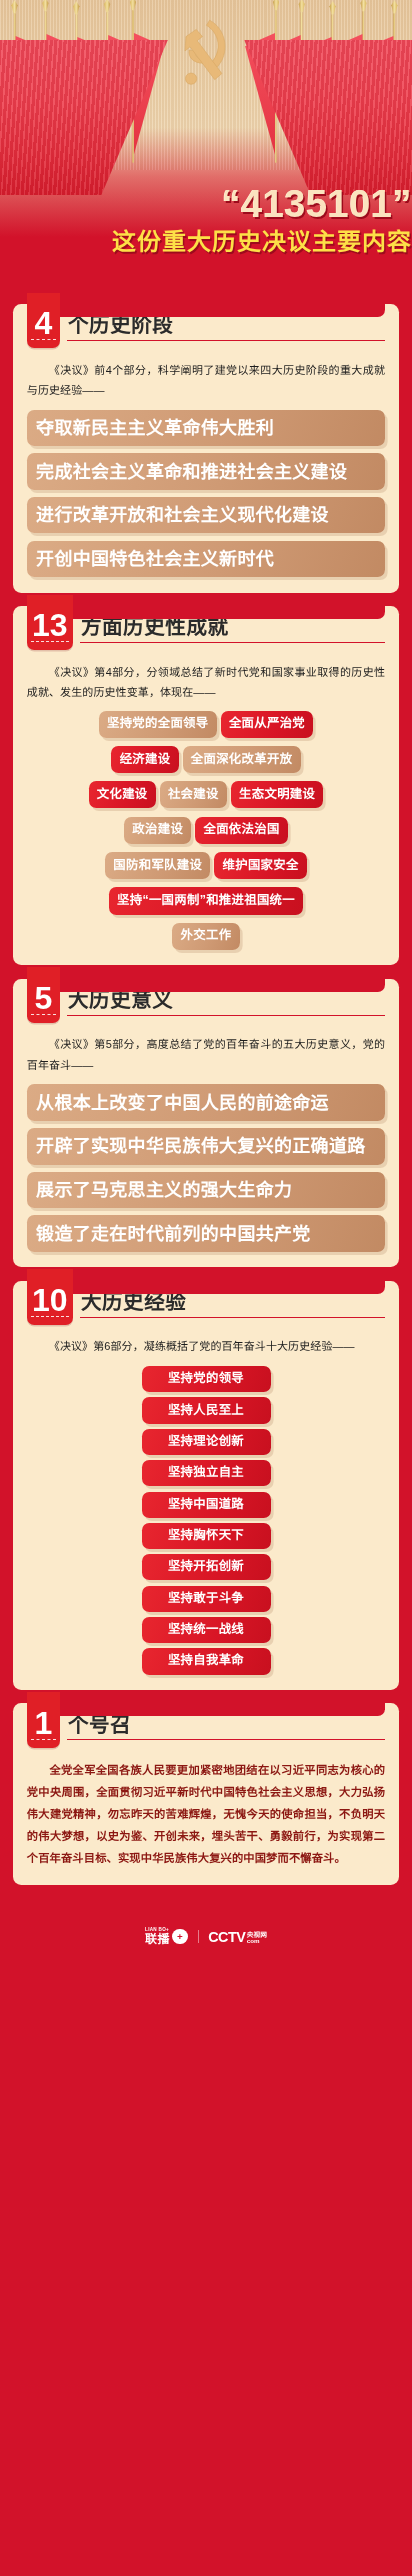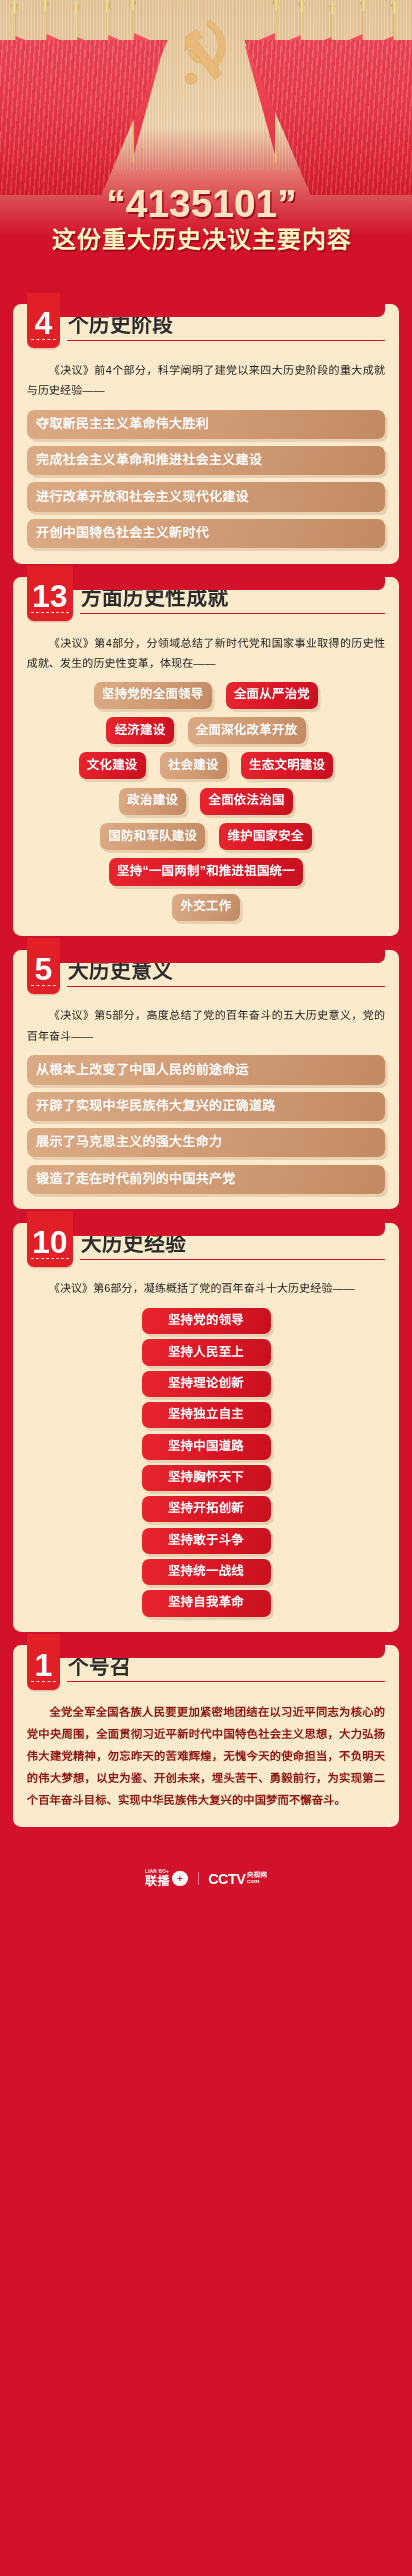--- a/index.html
+++ b/index.html
@@ -33,31 +33,30 @@
 
   .curtain-l,.curtain-r{
     position:absolute; top:40px; height:155px; width:175px;
     background:
       repeating-linear-gradient(94deg, rgba(255,255,255,.10) 0 1.5px, rgba(150,0,20,.16) 1.5px 4.6px),
       linear-gradient(to bottom,#f2505f 0%,#ef4452 40%,#e5313f 75%,#d8202f 100%);
   }
   .curtain-l{ left:-7.2px; clip-path:polygon(0 0,100% 0,62% 100%,0 100%); }
   .curtain-r{ right:-7.2px; clip-path:polygon(0 0,100% 0,100% 100%,38% 100%); }
 
-  .title-wrap { position:absolute; left:0; right:8px; top:185px; text-align:center; }
+  .title-wrap { position:absolute; left:0; right:0; top:185px; text-align:right; }
   .title-main {
     font-size:38px; font-weight:700; letter-spacing:0.5px; color:#fbe3bf;
     text-shadow:1.5px 2.1px 0 #9d0b1c, -0.5px -0.5px 0 #fff3dd;
     line-height:1;
   }
   .title-sub {
-    margin-top:6.2px; font-size:24px; font-weight:700; color:#fef9c3;
+    margin-top:6.2px; font-size:24px; font-weight:700; color:#fde047;
     letter-spacing:1px; text-shadow:1.5px 2.1px 0 #9d0b1c;
     line-height:1.12;
-    font-family:Liberation Mono, monospace;
   }
 
   
   .card {
     position:relative;
     margin:0 13.4px 13.4px 13.4px;
     background:#fbeacb;
     border-radius:8.2px;
     padding:0 13.4px 15.5px 13.4px;
   }
@@ -94,49 +93,49 @@
 
   .sec-desc {
     margin-top:11.3px; font-size:11px; line-height:1.85; color:#1d1d1d;
     text-align:justify; text-indent:2em; letter-spacing:0.1px;
   }
 
   
   .pill-stack { margin-top:9.3px; display:flex; flex-direction:column; gap:7.2px; }
   .pill {
     position:relative; border-radius:7.2px; color:#fff;
-    font-size:13px; font-weight:700; line-height:1.45;
+    font-size:18px; font-weight:700; line-height:1.45;
     padding:5.2px 9.3px; letter-spacing:0.3px;
     box-shadow:2.6px 3.1px 0 rgba(190,150,115,.30);
   }
   .pill.tan { background:linear-gradient(110deg,#dbab85 0%,#cf9a74 55%,#c28a63 100%); }
   .pill.red { background:linear-gradient(110deg,#e8262f 0%,#d81525 60%,#c8101f 100%); box-shadow:2.6px 3.1px 0 rgba(190,150,115,.30); }
 
   .pill-rows { margin-top:8.2px; display:flex; flex-direction:column; gap:8.2px; }
-  .pill-row { display:flex; justify-content:center; gap:14px; flex-wrap:nowrap; }
+  .pill-row { display:flex; justify-content:center; gap:4px; flex-wrap:nowrap; }
   .pill-row .pill { padding:4.6px 8.2px; font-size:12.4px; white-space:nowrap; }
 
   
   .pill-center { margin-top:9.3px; display:flex; flex-direction:column; align-items:center; gap:5.2px; }
   .pill-center .pill { min-width:129px; text-align:center; padding:4.1px 10.3px; font-size:12.4px; }
 
   
   .final-body {
     margin-top:11.3px; font-size:11.3px; line-height:1.95; color:#8c1712;
     font-weight:700; text-align:justify; text-indent:2em; letter-spacing:0.1px;
   }
 
   
   .footer { height:77px; background:#d2122a; display:flex; align-items:center; justify-content:center; gap:10px; }
   .logo-lianbo { display:flex; align-items:center; gap:2.1px; }
   .lb-text { display:flex; flex-direction:column; line-height:1; }
   .lb-en { font-size:4.6px; color:#fff; font-weight:700; letter-spacing:0.3px; }
   .lb-cn { font-size:12px; color:#fff; font-weight:700; letter-spacing:0.5px; }
   .lb-dot { width:15.5px; height:15.5px; border-radius:50%; background:#fff; display:flex; align-items:center; justify-content:center; color:#d2122a; font-size:9.8px; font-weight:700; }
-  .logo-cctv { display:flex; align-items:flex-start; gap:1.5px; color:#fff; }
+  .logo-cctv { display:flex; align-items:flex-end; gap:1.5px; color:#fff; }
   .cctv-main { font-size:14.4px; font-weight:700; letter-spacing:-0.5px; }
   .cctv-side { display:flex; flex-direction:column; line-height:1.05; }
   .cctv-cn { font-size:6.7px; font-weight:700; }
   .cctv-com { font-size:6.2px; font-weight:700; }
   .sep { width:0.5px; height:13.4px; background:rgba(255,255,255,.45); }
 </style>
 </head>
 <body>
 
 <div class="poster">

